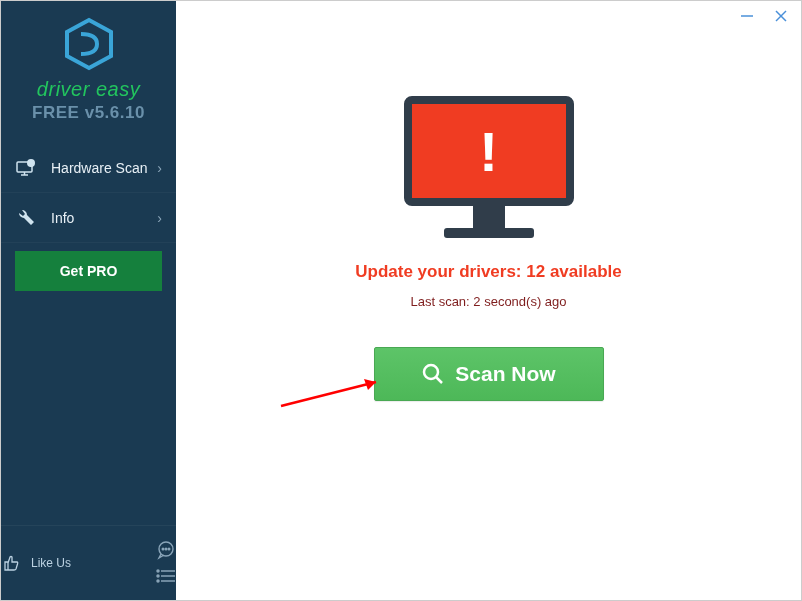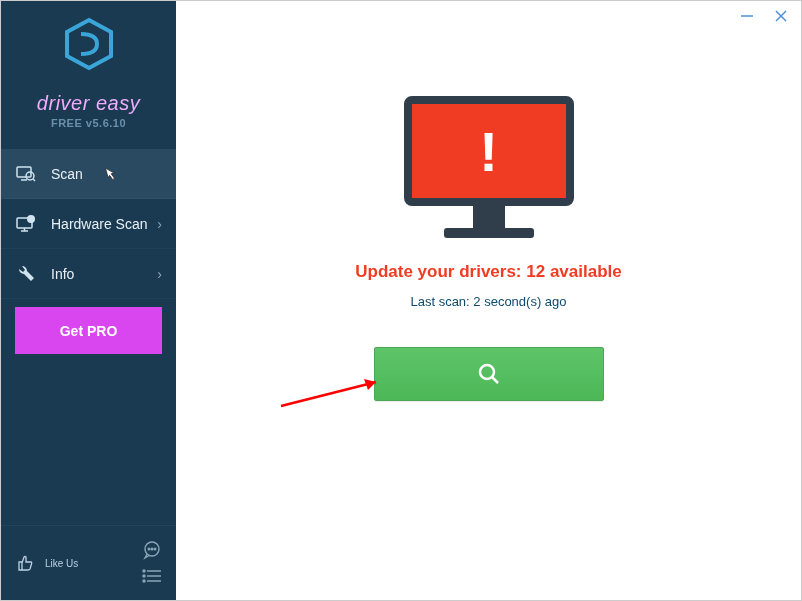--- a/index.html
+++ b/index.html
@@ -6,46 +6,46 @@
     body { font-family: -apple-system, BlinkMacSystemFont, 'Segoe UI', Arial, sans-serif; background: #fff; }
     .app { width: 802px; height: 601px; border: 1px solid #ccc; display: flex; position: relative; }
     
     .titlebar { position: absolute; top: 0; right: 0; height: 30px; display: flex; align-items: center; padding-right: 10px; gap: 14px; z-index: 10; }
     .titlebar-btn { width: 20px; height: 20px; display: flex; align-items: center; justify-content: center; color: #4a90d9; font-size: 16px; cursor: pointer; }
     
     .sidebar { width: 175px; height: 100%; background: #1a3a52; display: flex; flex-direction: column; color: #fff; }
     
     .logo-area { padding: 15px 0 10px; display: flex; flex-direction: column; align-items: center; }
     .logo-icon { width: 56px; height: 56px; }
-    .brand { font-size: 20px; font-style: italic; font-weight: 400; color: #f0abfc; margin-top: 20px; letter-spacing: 0.5px; }
-    .version { font-size: 11px; color: #6a90aa; margin-top: 2px; font-weight: 600; letter-spacing: 0.5px; }
+    .brand { font-size: 20px; font-style: italic; font-weight: 400; color: #22c55e; margin-top: 6px; letter-spacing: 0.5px; }
+    .version { font-size: 17px; color: #6a90aa; margin-top: 2px; font-weight: 600; letter-spacing: 0.5px; }
     
     .nav { flex: 1; margin-top: 10px; }
     .nav-item { display: flex; align-items: center; padding: 0 14px; height: 50px; color: #e8f0f6; font-size: 14px; cursor: pointer; position: relative; border-bottom: 1px solid rgba(255,255,255,0.04); }
     .nav-item.active { background: #2a4a62; border-left: 3px solid #2a4a62; padding-left: 11px; }
     .nav-item .nav-icon { width: 22px; height: 22px; margin-right: 14px; display: flex; align-items: center; justify-content: center; flex-shrink: 0; }
     .nav-item .chevron { margin-left: auto; font-size: 14px; color: #8aa5b9; }
     .pointer { position: absolute; left: 98px; top: 16px; font-size: 16px; transform: rotate(-15deg); }
     
-    .get-pro { margin: 8px 14px 0; height: 47px; background: #d946ef; color: #fff; display: flex; align-items: center; justify-content: center; font-weight: 600; font-size: 14px; cursor: pointer; }
+    .get-pro { margin: 8px 14px 0; height: 40px; background: #15803d; color: #fff; display: flex; align-items: center; justify-content: center; font-weight: 600; font-size: 14px; cursor: pointer; }
     
-    .footer { padding: 14px 14px; display: flex; align-items: center; gap: 10px; color: #bcd2e2; font-size: 10px; border-top: 1px solid rgba(255,255,255,0.05); margin-top: auto; }
+    .footer { padding: 14px 0; display: flex; align-items: center; gap: 10px; color: #bcd2e2; font-size: 12px; border-top: 1px solid rgba(255,255,255,0.05); margin-top: auto; }
     .footer .footer-icon { width: 20px; height: 20px; display: flex; align-items: center; justify-content: center; }
     .footer .right { margin-left: auto; display: flex; flex-direction: column; gap: 6px; align-items: center; }
     
     .main { flex: 1; background: #fff; display: flex; flex-direction: column; align-items: center; padding-top: 95px; position: relative; }
     
     .monitor { position: relative; }
     .monitor-screen { width: 170px; height: 110px; background: #f03c22; border: 8px solid #303d4a; border-radius: 8px; display: flex; align-items: center; justify-content: center; }
     .monitor-stand { width: 32px; height: 22px; background: #303d4a; margin: 0 auto; }
     .monitor-base { width: 90px; height: 10px; background: #303d4a; border-radius: 3px; margin: 0 auto; }
     .exclaim { color: #fff; font-size: 56px; font-weight: 700; }
     
     .headline { margin-top: 24px; color: #f03c22; font-size: 17px; font-weight: 700; }
-    .subline { margin-top: 12px; color: #0c4a6e; font-size: 13px; }
+    .subline { margin-top: 12px; color: #7f1d1d; font-size: 13px; }
     
     .scan-btn { margin-top: 38px; width: 230px; height: 54px; background: linear-gradient(#5dc468,#4db858); color: #fff; display: flex; align-items: center; justify-content: center; gap: 10px; font-size: 21px; font-weight: 600; cursor: pointer; border-radius: 2px; border: 1px solid #49a853; box-shadow: 0 1px 1px rgba(0,0,0,0.08); }
     .scan-btn .scan-icon { width: 24px; height: 24px; }
     
     .arrow { position: absolute; left: 100px; top: 375px; }
   </style>
 </head>
 <body>
 
 <div class="app">
@@ -70,36 +70,20 @@
         <svg width="56" height="56" viewBox="0 0 56 56">
           <polygon points="28,4 50,16 50,40 28,52 6,40 6,16" fill="none" stroke="#3aa5d8" stroke-width="4"></polygon>
           <path d="M 20,18 Q 36,18 36,28 Q 36,38 20,38" fill="none" stroke="#3aa5d8" stroke-width="4"></path>
         </svg>
       </div>
       <div class="brand">driver easy</div>
       <div class="version">FREE v5.6.10</div>
     </div>
 
     <div class="nav">
-      <div class="nav-item active">
-        <span class="nav-icon">
-          <svg width="20" height="20" viewBox="0 0 20 20" stroke="#cfe3ef" fill="none" stroke-width="1.5">
-            <rect x="1" y="3" width="14" height="10" rx="1"></rect>
-            <line x1="5" y1="16" x2="11" y2="16"></line>
-            <circle cx="14" cy="12" r="4"></circle>
-            <line x1="17" y1="15" x2="19" y2="17"></line>
-          </svg>
-        </span>
-        <span>Scan</span>
-        <span class="pointer">
-          <svg width="18" height="20" viewBox="0 0 18 20">
-              <path d="M6,2 L6,12 L8,10 L10,15 L12,14 L10,9 L13,9 Z" fill="#fff" stroke="#333" stroke-width="0.8"></path>
-            </svg>
-        </span>
-      </div>
 
 
       <div class="nav-item">
         <span class="nav-icon">
           <svg width="20" height="20" viewBox="0 0 20 20" stroke="#cfe3ef" fill="none" stroke-width="1.5">
             <rect x="1" y="4" width="15" height="10" rx="1"></rect>
             <line x1="5" y1="17" x2="12" y2="17"></line>
             <line x1="8.5" y1="14" x2="8.5" y2="17"></line>
             <circle cx="15" cy="5" r="4" fill="#cfe3ef" stroke="none"></circle>
             <text x="15" y="8" font-size="6" fill="#1a3a52" text-anchor="middle" font-weight="bold">i</text>
@@ -167,20 +151,21 @@
     <div class="headline">Update your drivers: 12 available</div>
     <div class="subline">Last scan: 2 second(s) ago</div>
 
     <div class="scan-btn">
       <span class="scan-icon">
         <svg width="24" height="24" viewBox="0 0 24 24" stroke="#fff" fill="none" stroke-width="2.5">
           <circle cx="10" cy="10" r="7"></circle>
           <line x1="15" y1="15" x2="21" y2="21"></line>
         </svg>
       </span>
+      <span>Scan Now</span>
     </div>
 
     <div class="arrow">
       <svg width="120" height="40" viewBox="0 0 120 40">
         <line x1="5" y1="30" x2="100" y2="6" stroke="#f00" stroke-width="2.5"></line>
         <polygon points="100,6 88,3 92,14" fill="#f00"></polygon>
       </svg>
     </div>
   </div>
 </div>

